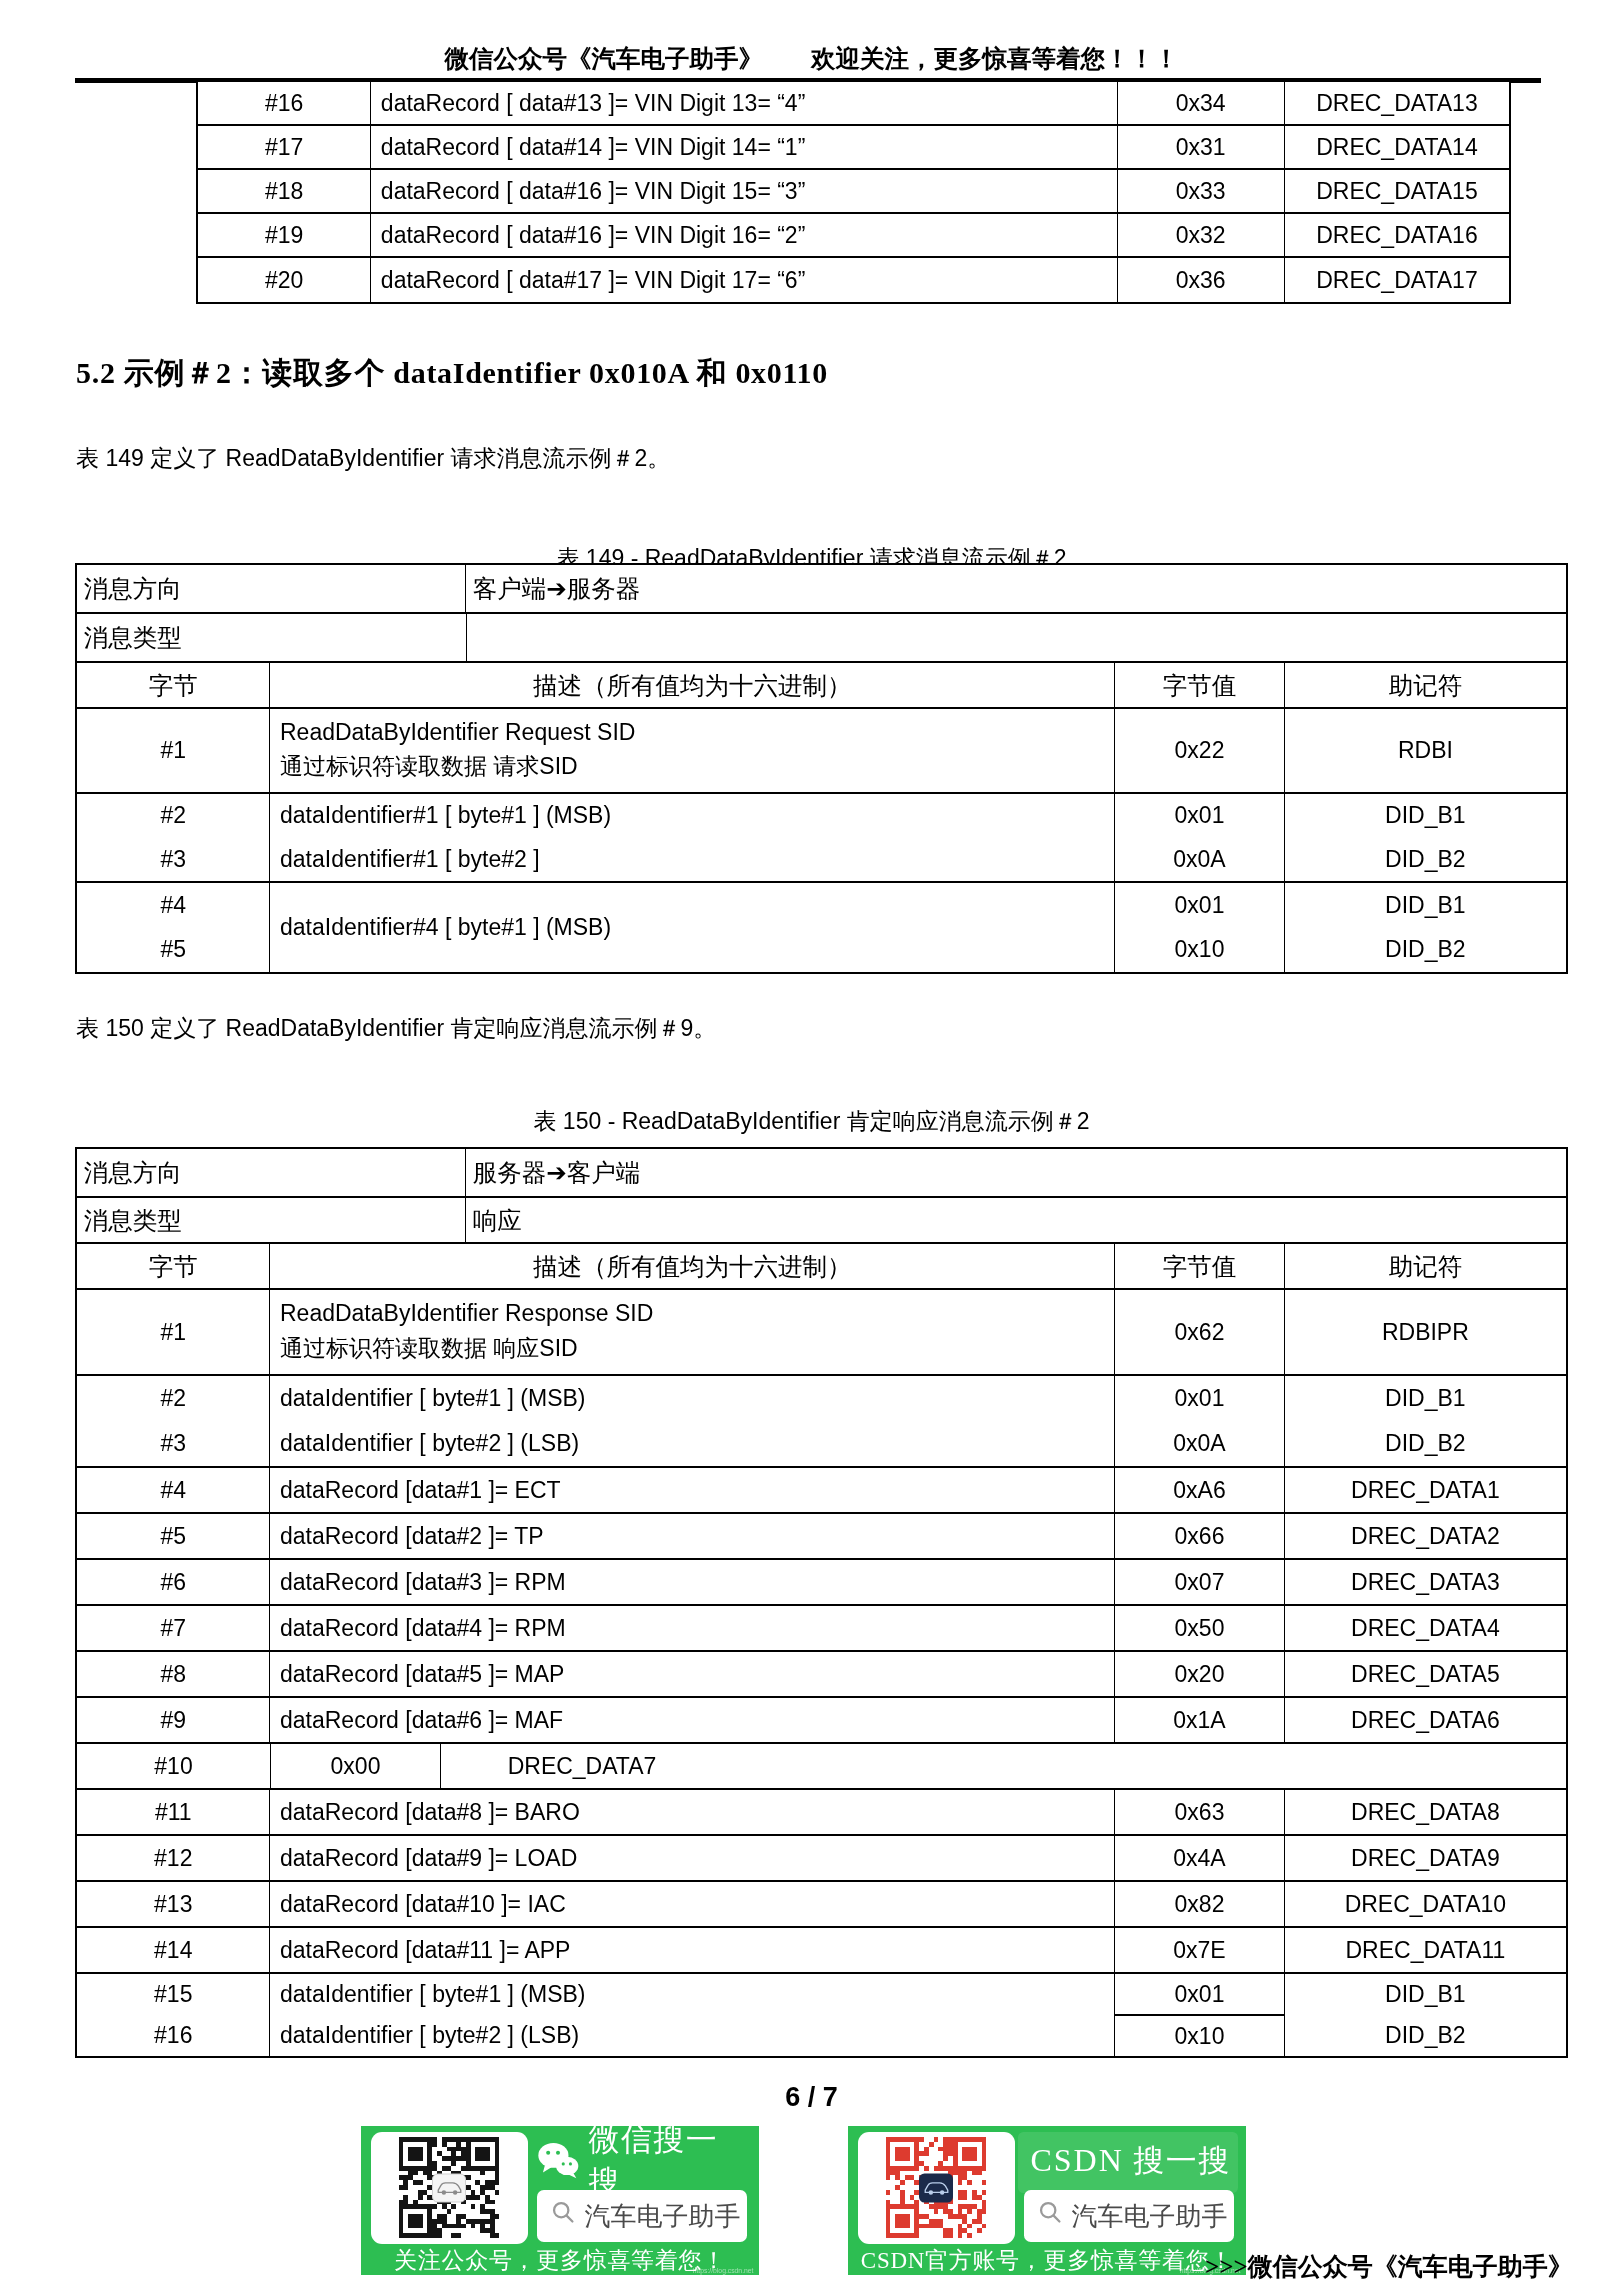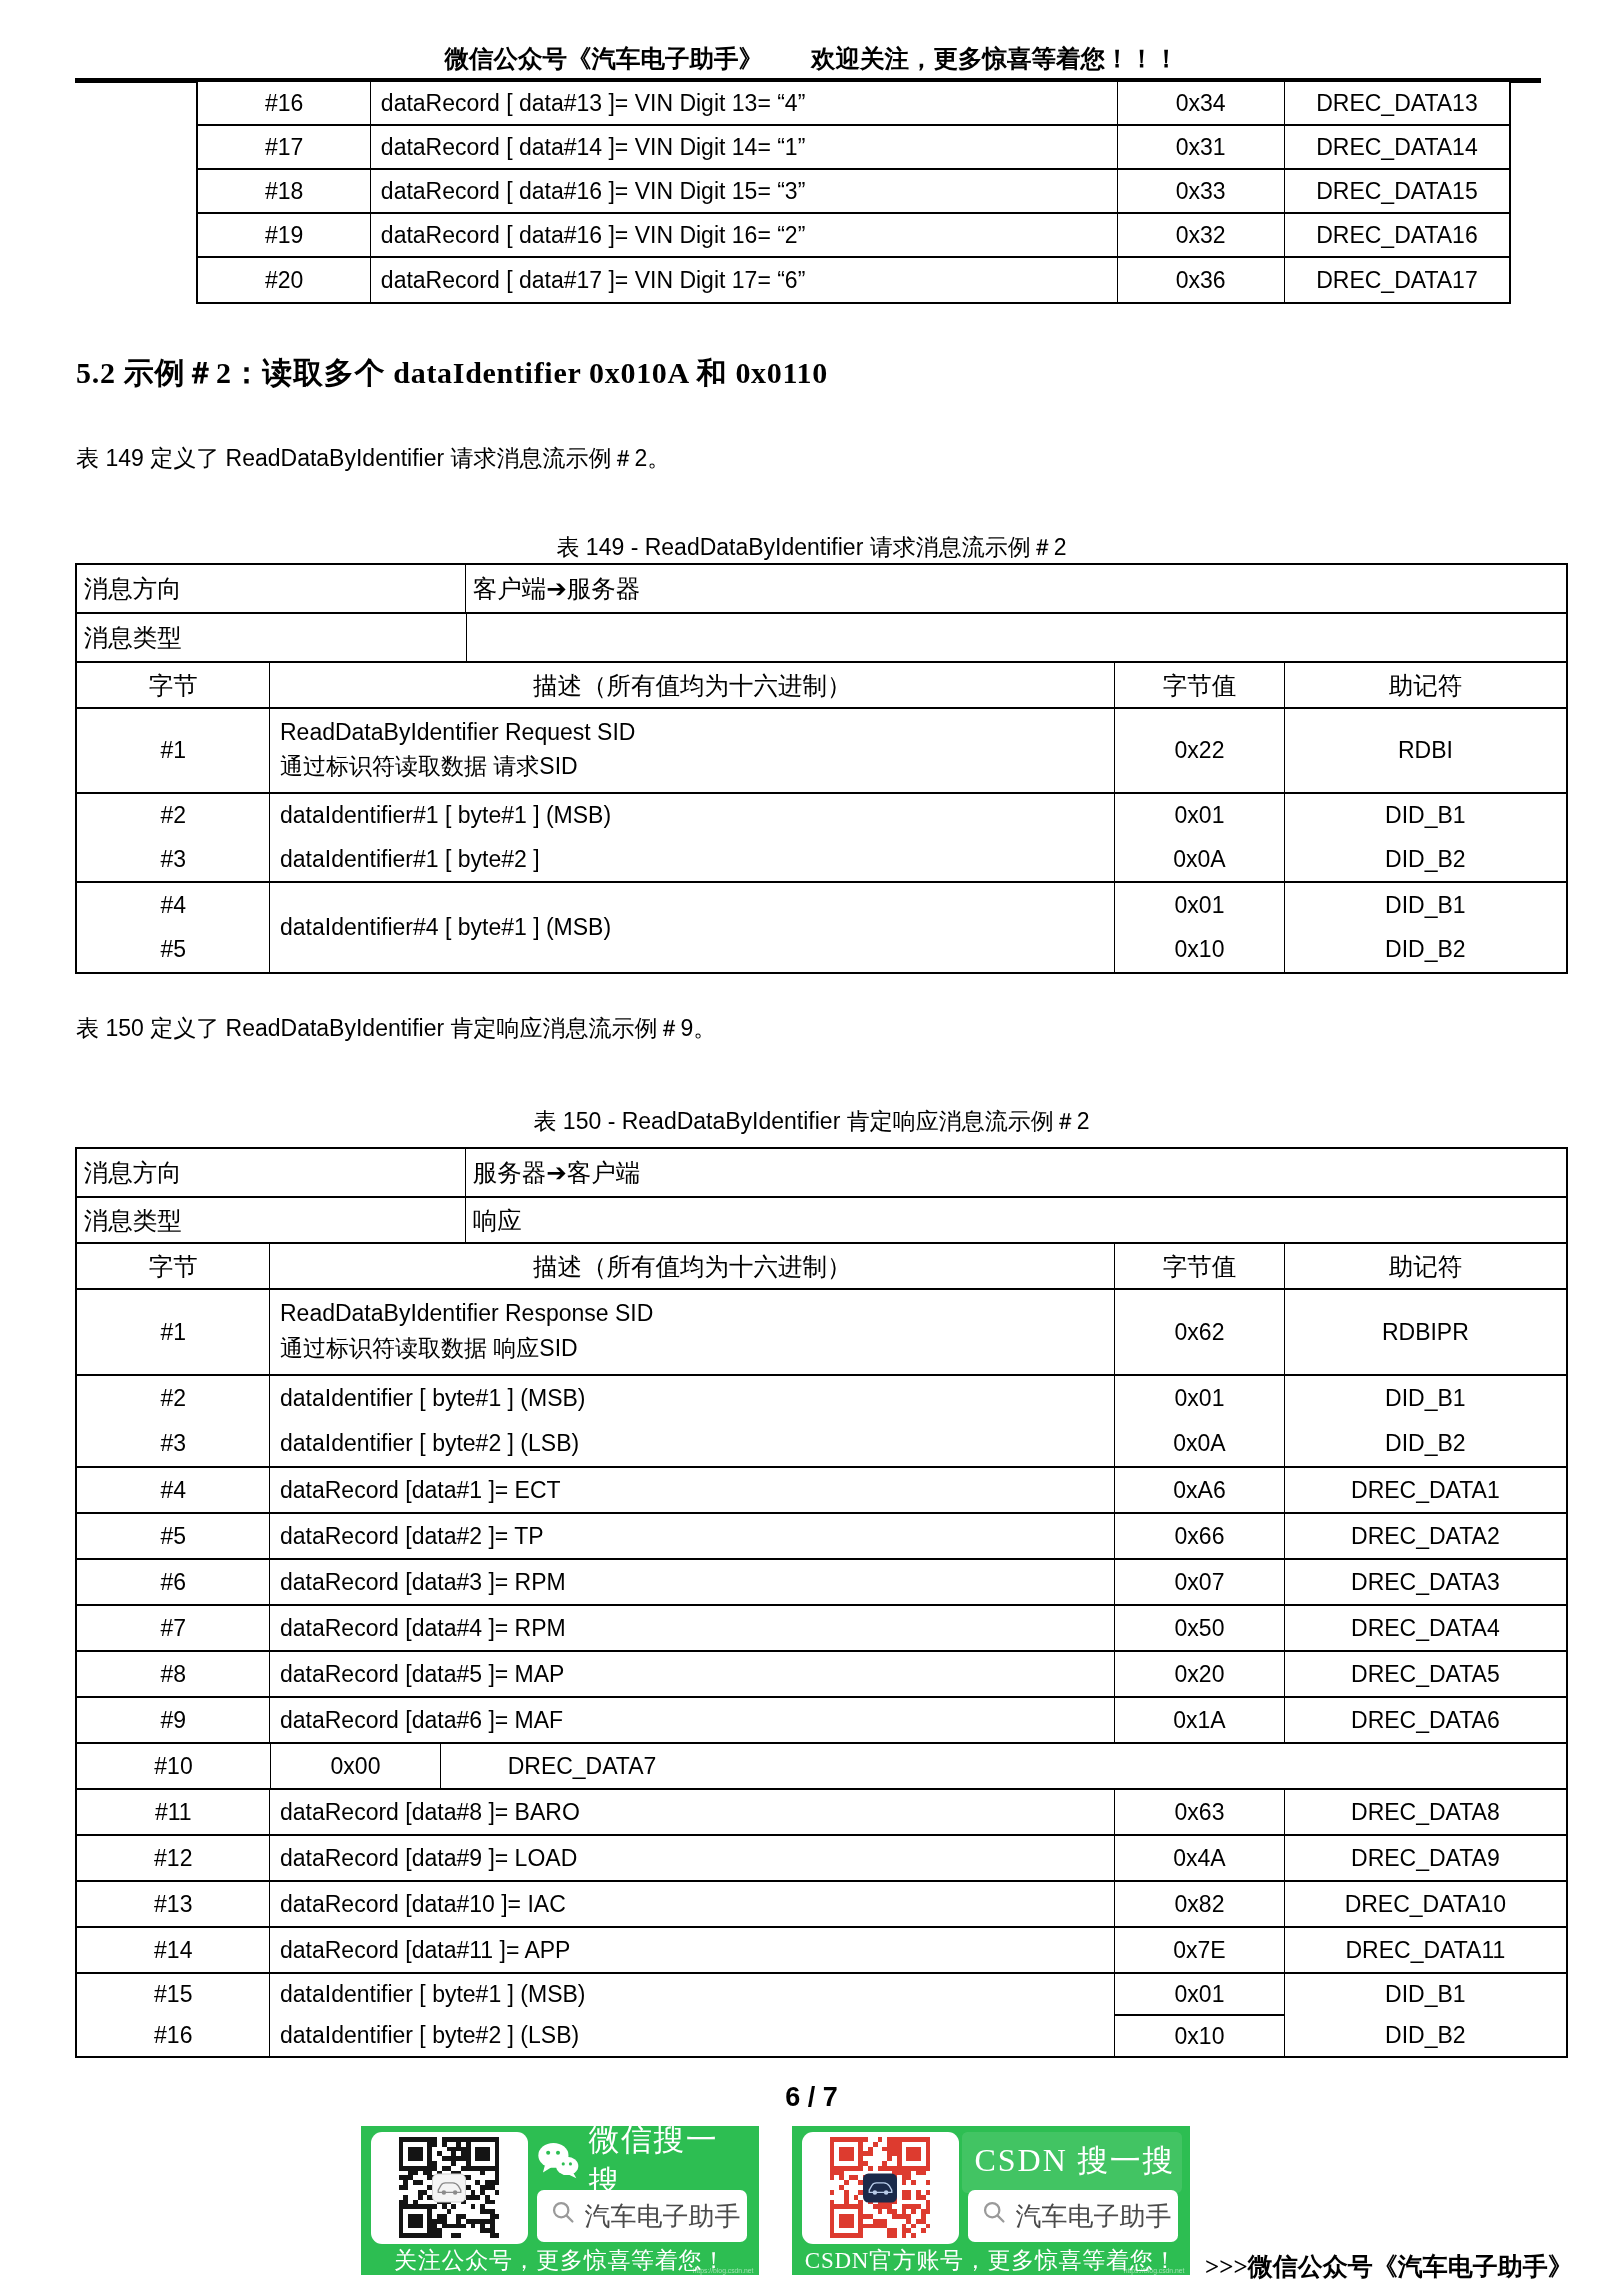--- a/index.html
+++ b/index.html
@@ -47,21 +47,21 @@
   #t150{left:75px;top:1147px;width:1493px;}
 
   .heading{position:absolute;left:76px;top:353px;font-family:"Liberation Serif","DejaVu Serif",serif;
            font-weight:700;font-size:30px;letter-spacing:0.7px;}
   .para{position:absolute;left:76px;font-size:23px;}
   .caption{position:absolute;left:0;width:100%;text-align:center;font-size:23px;}
 
   
   .page-num{position:absolute;left:0;top:2082px;width:100%;text-align:center;font-size:27px;font-weight:700;}
   .card{position:absolute;top:2126px;width:398px;height:149px;background:var(--wechat-green,#2dbe52);}
-  .card-left{left:361px}.card-right{left:792px}
+  .card-left{left:361px}.card-right{left:848px}
   .qr-panel{position:absolute;left:9.5px;top:5.5px;width:157px;height:112px;background:#fff;border-radius:11px;}
   .qr{position:absolute;left:28px;top:5.5px;width:101px;height:101px;}
   .qr>div{width:100%;height:100%;}
   .qr-chip{position:absolute;left:50%;top:50%;transform:translate(-50%,-50%);width:34px;height:29px;
            border-radius:5.5px;display:flex;align-items:center;justify-content:center;}
   .chip-left{background:#f4f4f4;border:0.7px solid #cfcfcf;}
   .chip-right{background:#1b2a4a;}
   .band{position:absolute;left:170px;top:5.5px;width:220px;height:61px;background:rgba(255,255,255,.10);border-radius:5.5px;}
   .brand{position:absolute;left:176px;top:12.3px;width:213px;height:45px;display:flex;align-items:center;
          justify-content:center;gap:9.5px;color:#fff;}
@@ -114,21 +114,21 @@
     <div class="trow h65 bb0">
       <div class="c tw-byte">#20</div>
       <div class="c desc tw-desc">dataRecord [ data#17 ]= VIN Digit 17= “6”</div>
       <div class="c tw-val">0x36</div>
       <div class="c tw-mne last">DREC_DATA17</div>
     </div>
   </div>
 
   <div class="heading">5.2  示例＃2：读取多个 dataIdentifier 0x010A 和 0x0110</div>
   <div class="para" style="top:443px">表 149 定义了 ReadDataByIdentifier 请求消息流示例＃2。</div>
-  <div class="caption" style="top:532px">表 149 - ReadDataByIdentifier 请求消息流示例＃2</div>
+  <div class="caption" style="top:543px">表 149 - ReadDataByIdentifier 请求消息流示例＃2</div>
 
   <div class="tbl" id="t149">
     <div class="trow h72">
       <div class="c cn lab w-label">消息方向</div>
       <div class="c cn lab w-lval last">客户端➔服务器</div>
     </div>
     <div class="trow h72 bb4">
       <div class="c cn lab w-label">消息类型</div>
     </div>
     <div class="trow h68 bb4">

